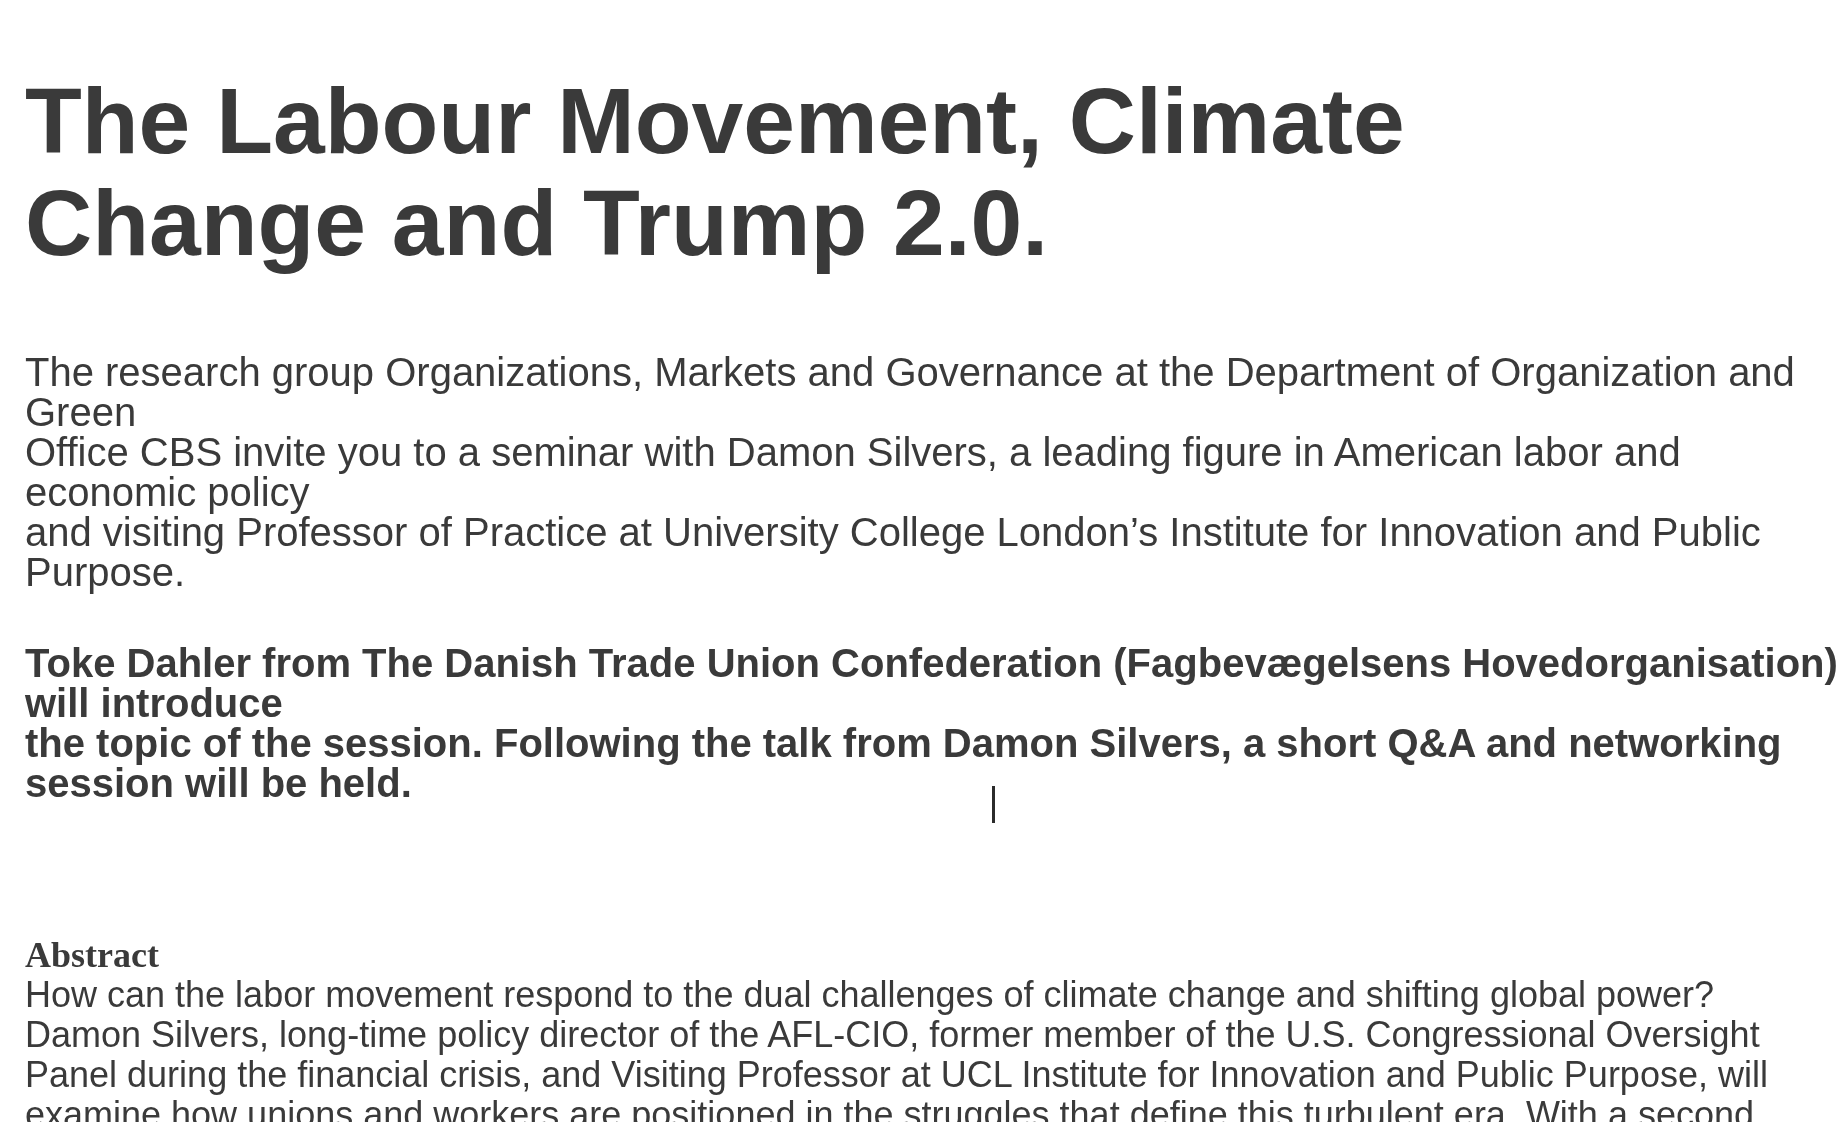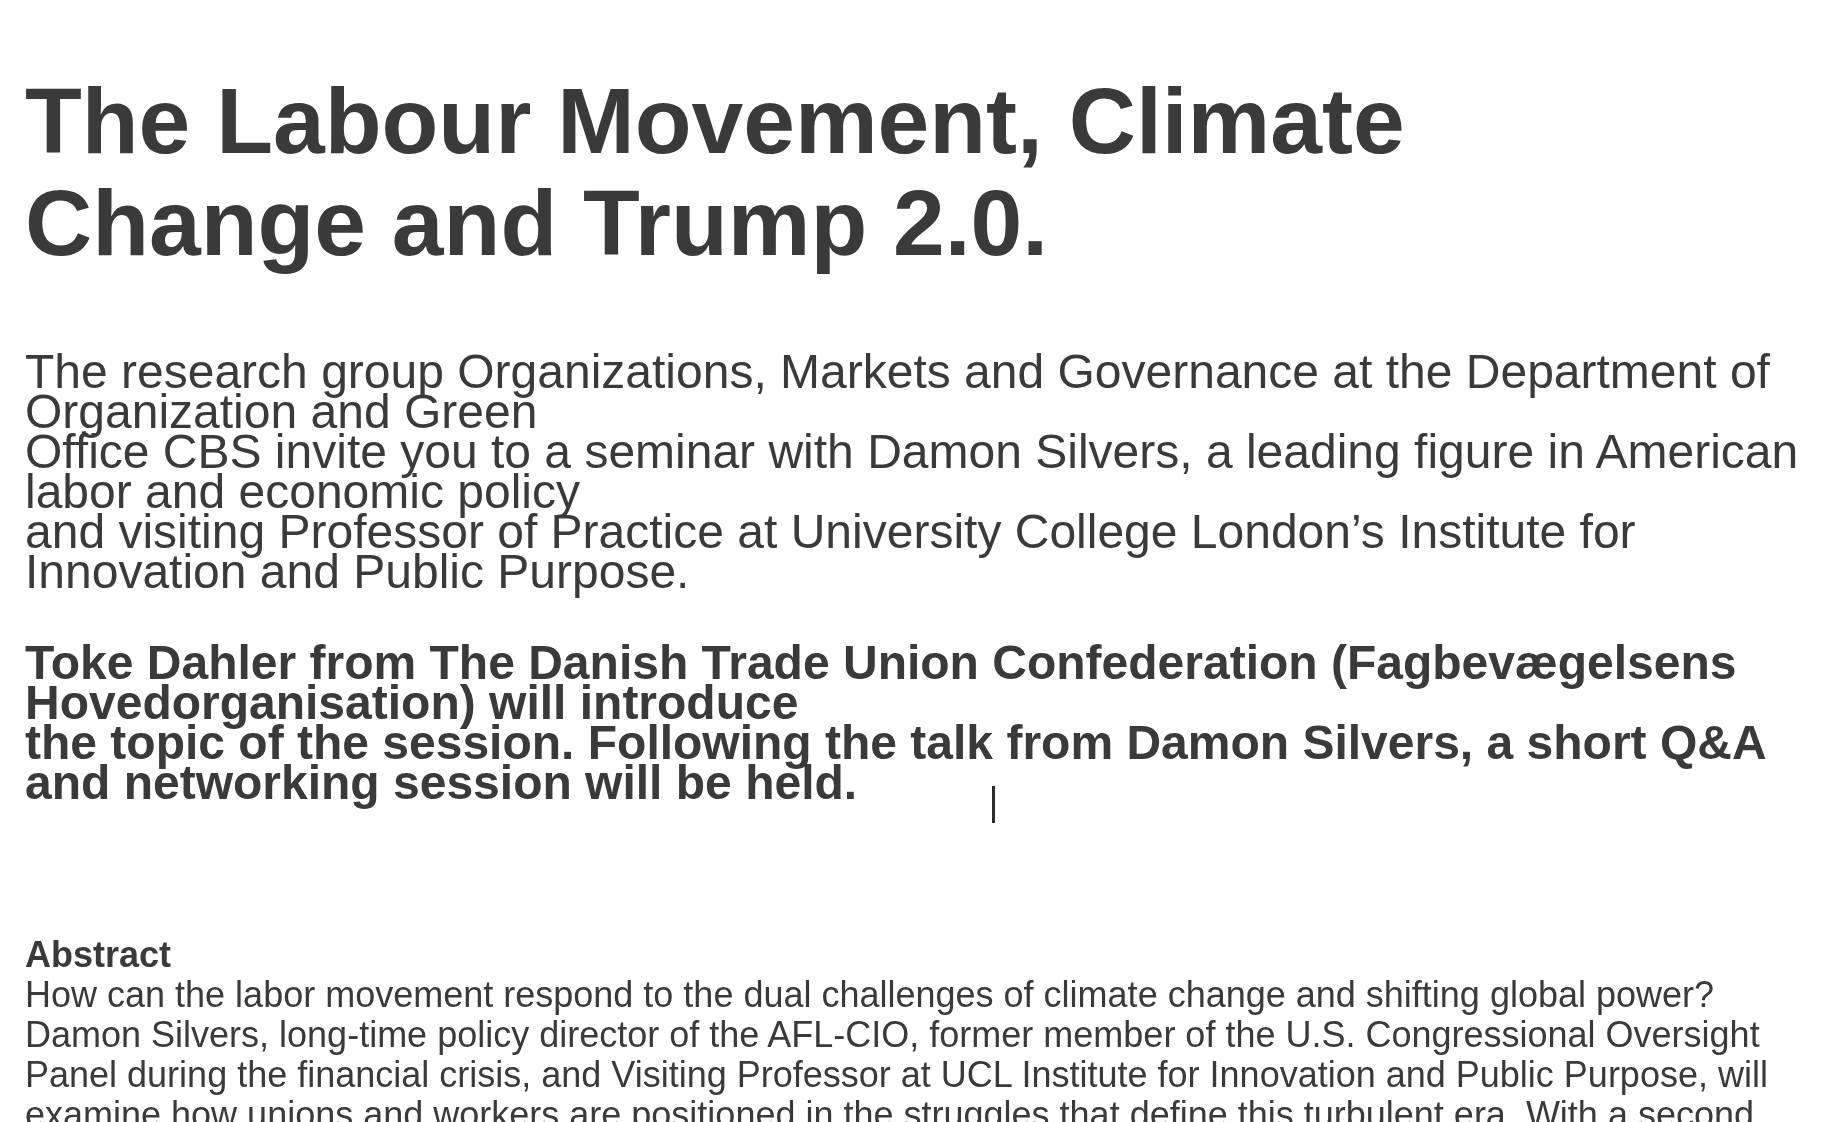--- a/index.html
+++ b/index.html
@@ -21,40 +21,41 @@
   }
   .doc-title {
     font-size: 93px;
     line-height: 102px;
     font-weight: 700;
     margin: 0 0 78px 0;
     white-space: pre-line;
     color: #3a3a3a;
   }
   .para {
-    font-size: 48px;
+    font-size: 40px;
     line-height: 40px;
     margin: 0;
     white-space: pre-line;
   }
   .intro-para {
     margin-bottom: 51px;
   }
   .session-para {
     margin-bottom: 92px;
     font-weight: bold;
   }
   .abstract-section {
     font-size: 36px;
     line-height: 40px;
     white-space: pre-line;
   }
   .abstract-heading {
     font-weight: 700;
     display: block;
+    font-family: Liberation Serif, serif;
   }
   .text-caret {
     position: absolute;
     left: 992px;
     top: 786px;
     width: 3px;
     height: 37px;
     background: #2b2b2b;
   }
 </style>

